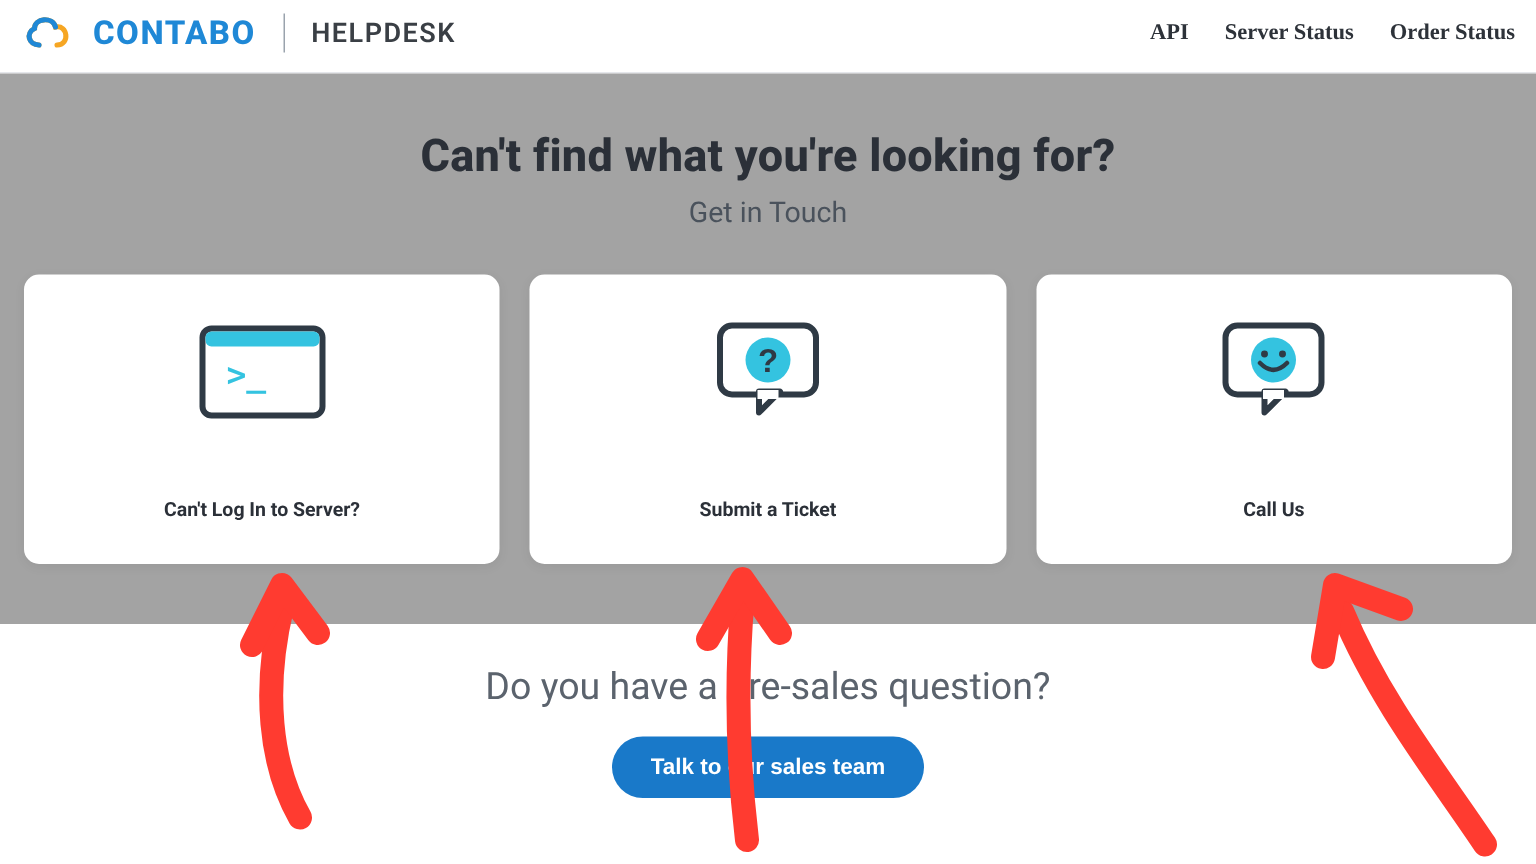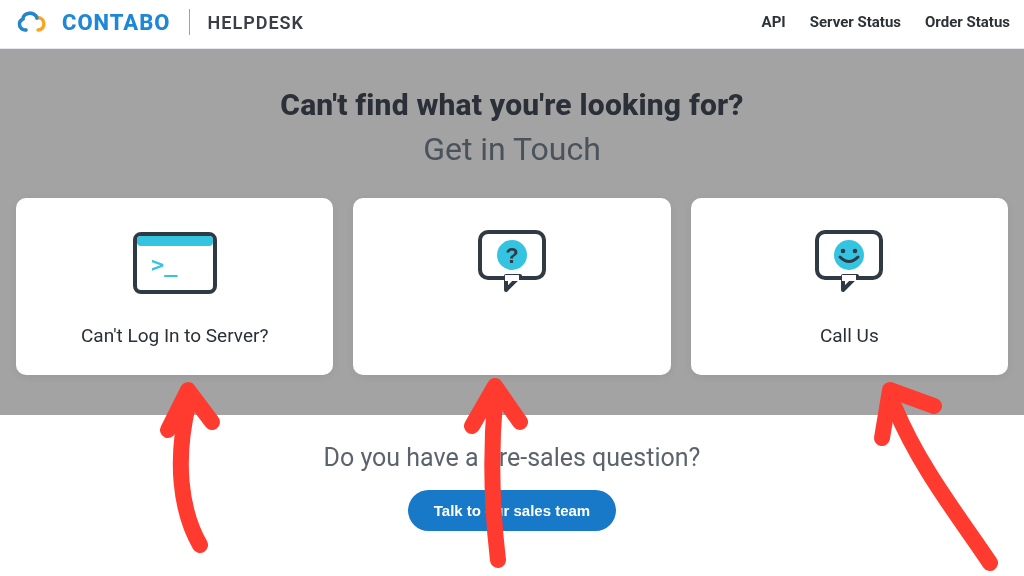--- a/index.html
+++ b/index.html
@@ -5,32 +5,32 @@
     * { margin: 0; padding: 0; box-sizing: border-box; }
     body { font-family: -apple-system, BlinkMacSystemFont, "Segoe UI", Roboto, Helvetica, Arial, sans-serif; background: #fff; width: 1024px; height: 576px; overflow: hidden; position: relative; }
 
     
     .header { display: flex; align-items: center; justify-content: space-between; padding: 8px 14px 12px 14px; border-bottom: 1px solid #e5e7eb; background:#fff; }
     .brand { display: flex; align-items: center; gap: 12px; }
     .brand-logo { display: inline-flex; align-items: center; }
     .brand-text { font-weight: 800; font-size: 22px; color: #1f88d6; letter-spacing: 1px; }
     .brand-divider { width: 1px; height: 26px; background: #9aa3ad; margin: 0 6px; }
     .helpdesk { color: #3a3f45; font-size: 18px; letter-spacing: 1px; font-weight: 600; }
-    .nav { display: flex; gap: 24px; }
+    .nav { display: flex; gap: 24px; font-family: Liberation Serif, serif; }
     .nav a { color: #2d3239; text-decoration: none; font-weight: 700; font-size: 15px; cursor: pointer; }
 
     
     .hero { background: #a3a3a3; padding: 38px 10px 40px 10px; text-align: center; }
     .hero h1 { color: #2b3038; font-size: 30px; font-weight: 800; letter-spacing: 0.2px; }
-    .hero p { color: #4a525c; font-size: 32px; margin-top: 8px; font-weight: 400; }
+    .hero p { color: #4a525c; font-size: 19px; margin-top: 8px; font-weight: 400; }
 
     .cards { display: flex; gap: 20px; margin: 30px 0 0 0; padding: 0 6px; }
     .card { flex: 1 1 0; background: #fff; border-radius: 10px; padding: 26px 20px 28px 20px; box-shadow: 0 2px 8px rgba(0,0,0,0.06); display: flex; flex-direction: column; align-items: center; gap: 22px; cursor: pointer; }
     .card-icon { height: 78px; display: flex; align-items: center; justify-content: center; }
-    .card-title { font-weight: 400; color: #2b3038; font-size: 19px; }
+    .card-title { font-weight: 700; color: #2b3038; font-size: 13px; margin-top: 24px; }
 
     
     .presales { background: #fff; text-align: center; padding: 28px 0 0 0; }
     .presales-h { color: #5b636d; font-size: 25px; font-weight: 400; }
     .cta { display: inline-block; margin-top: 18px; background: #1979c9; color: #fff; font-weight: 700; font-size: 15px; border-radius: 22px; padding: 12px 26px; cursor: pointer; border:none; }
 
     
     .arrow { position: absolute; color: #ff3b30; z-index: 50; pointer-events: none; }
   </style>
 </head>
@@ -77,20 +77,21 @@
     <div class="card">
       <div class="card-icon">
         <svg width="92" height="78" viewBox="0 0 92 78">
           <rect x="14" y="8" width="64" height="46" rx="8" fill="#fff" stroke="#2f3a45" stroke-width="4"></rect>
           <path d="M40 52 L40 66 L54 52 Z" fill="#fff" stroke="#2f3a45" stroke-width="4" stroke-linejoin="round"></path>
           <rect x="39" y="51" width="14" height="6" fill="#fff"></rect>
           <circle cx="46" cy="31" r="15" fill="#34c3e0"></circle>
           <text x="46" y="39" text-anchor="middle" font-family="Arial" font-weight="900" font-size="22" fill="#2f3a45">?</text>
         </svg>
       </div>
+      <div class="card-title">Submit a Ticket</div>
     </div>
 
     <div class="card">
       <div class="card-icon">
         <svg width="92" height="78" viewBox="0 0 92 78">
           <rect x="14" y="8" width="64" height="46" rx="8" fill="#fff" stroke="#2f3a45" stroke-width="4"></rect>
           <path d="M40 52 L40 66 L54 52 Z" fill="#fff" stroke="#2f3a45" stroke-width="4" stroke-linejoin="round"></path>
           <rect x="39" y="51" width="14" height="6" fill="#fff"></rect>
           <circle cx="46" cy="31" r="15" fill="#34c3e0"></circle>
           <circle cx="40" cy="27" r="2.3" fill="#2f3a45"></circle>

